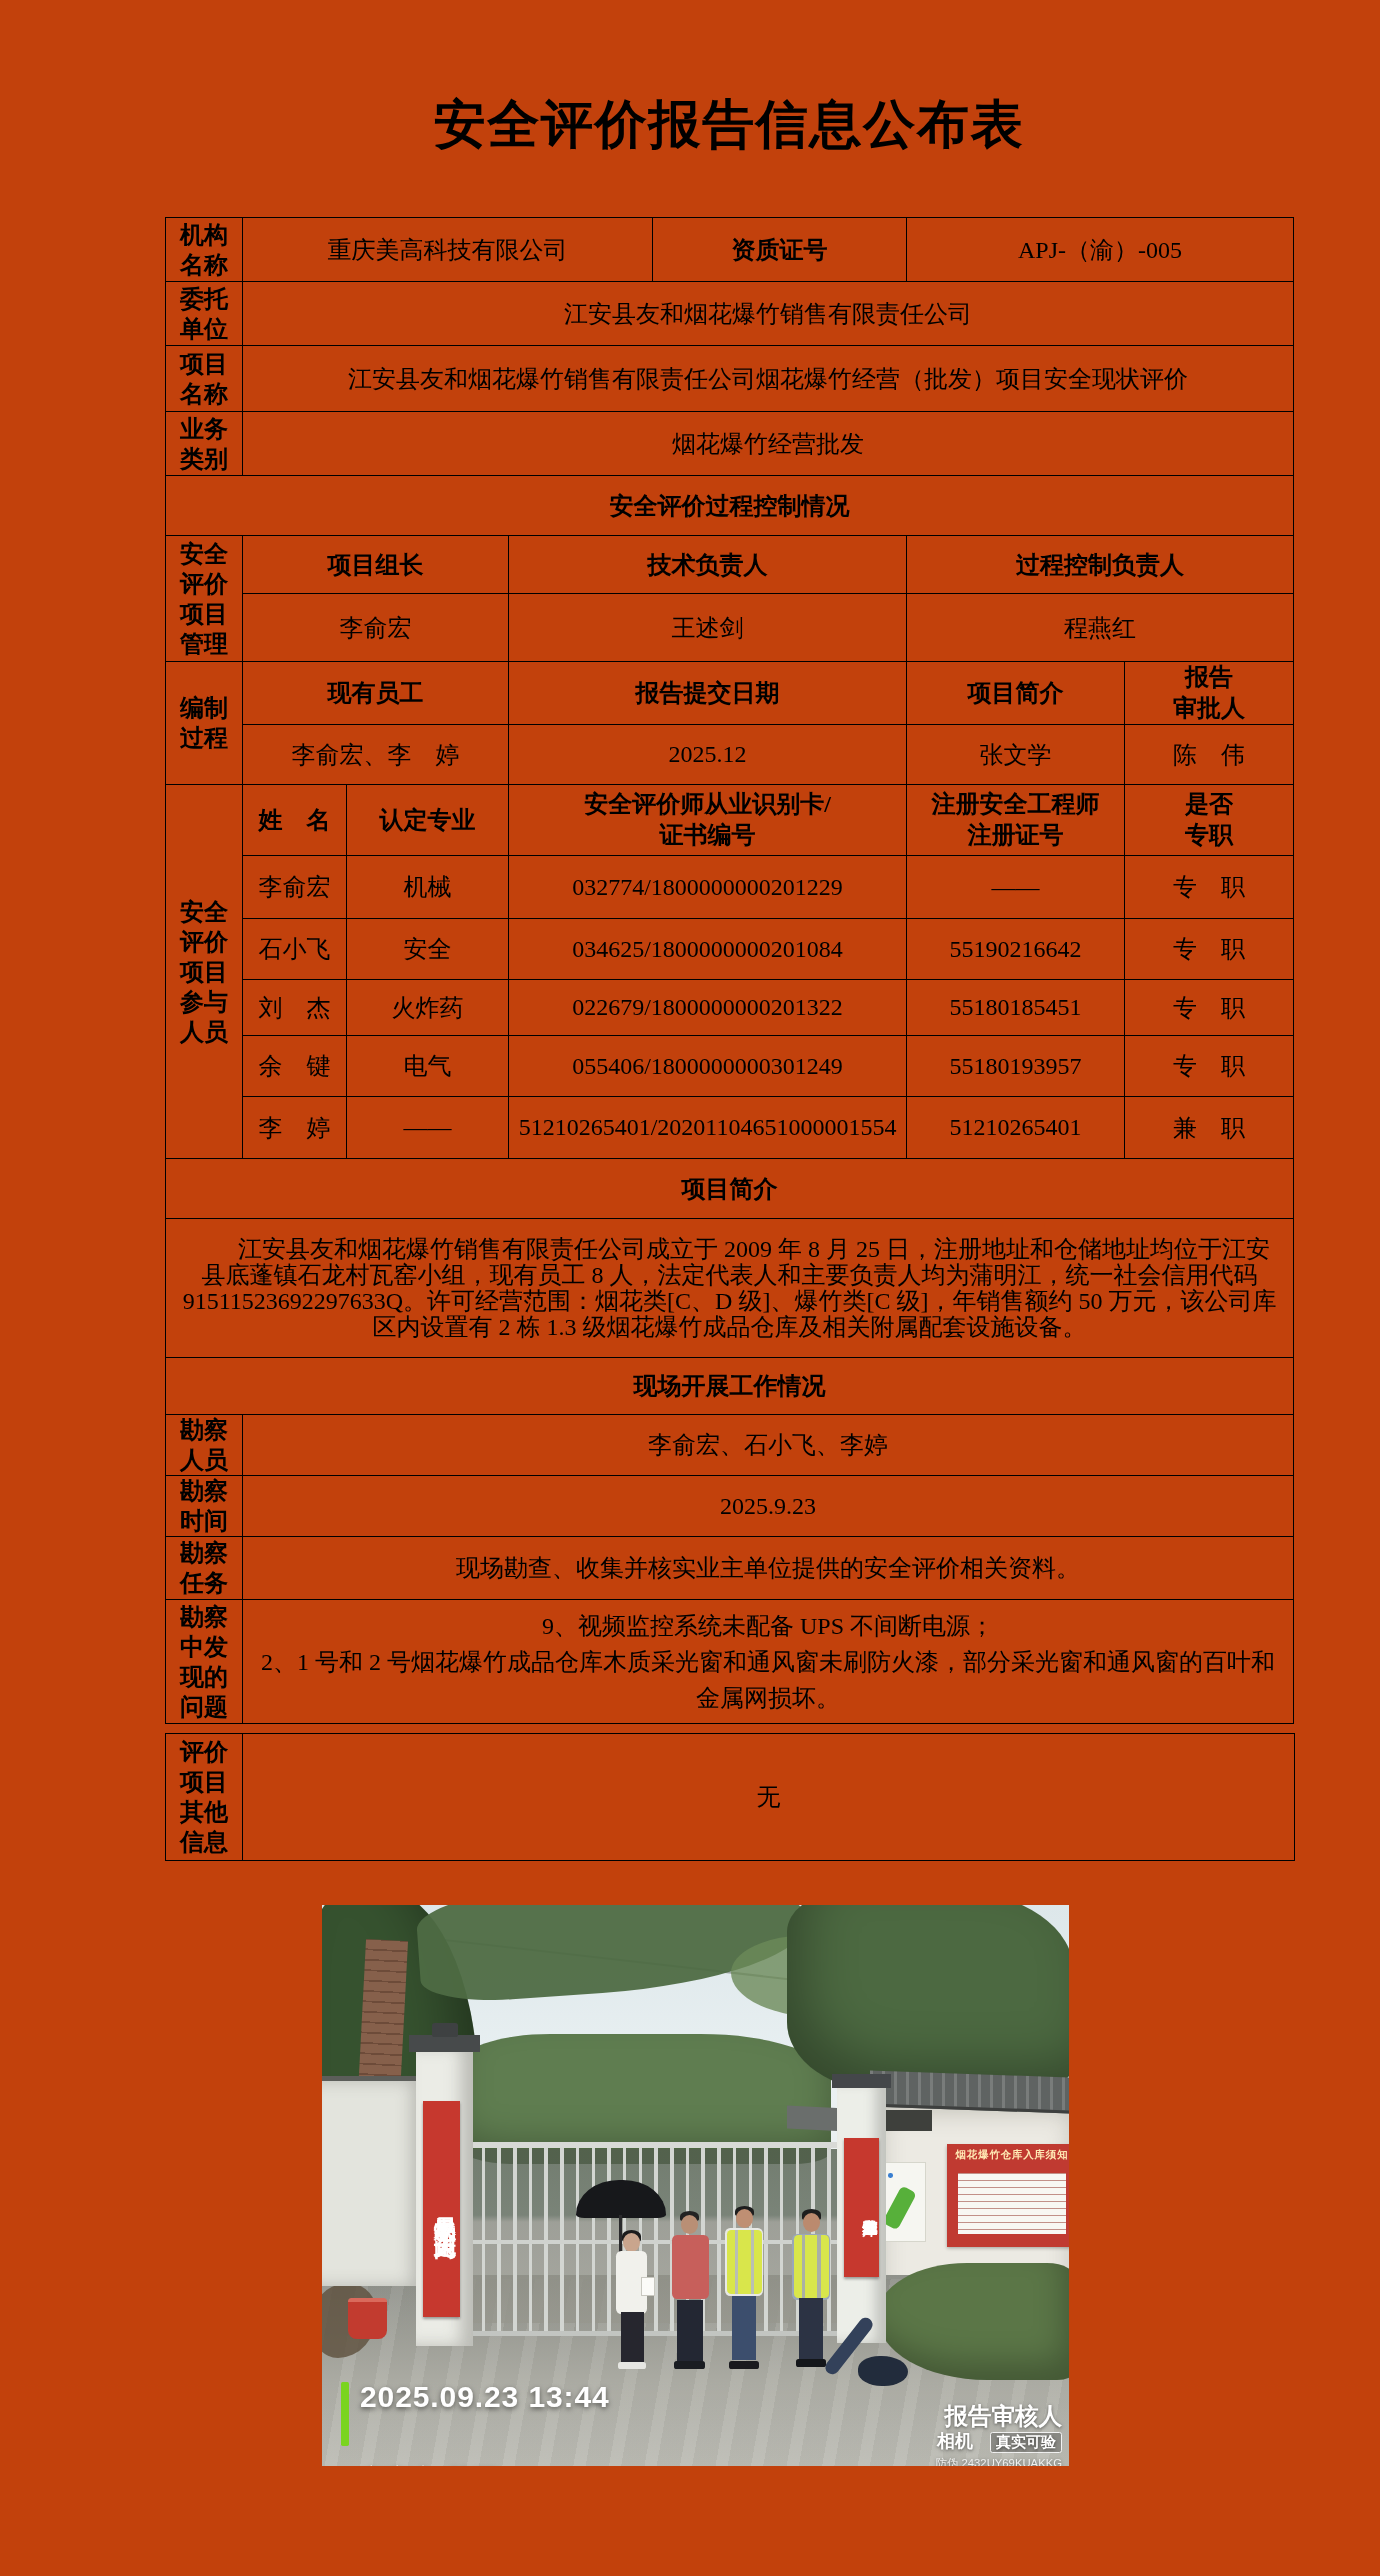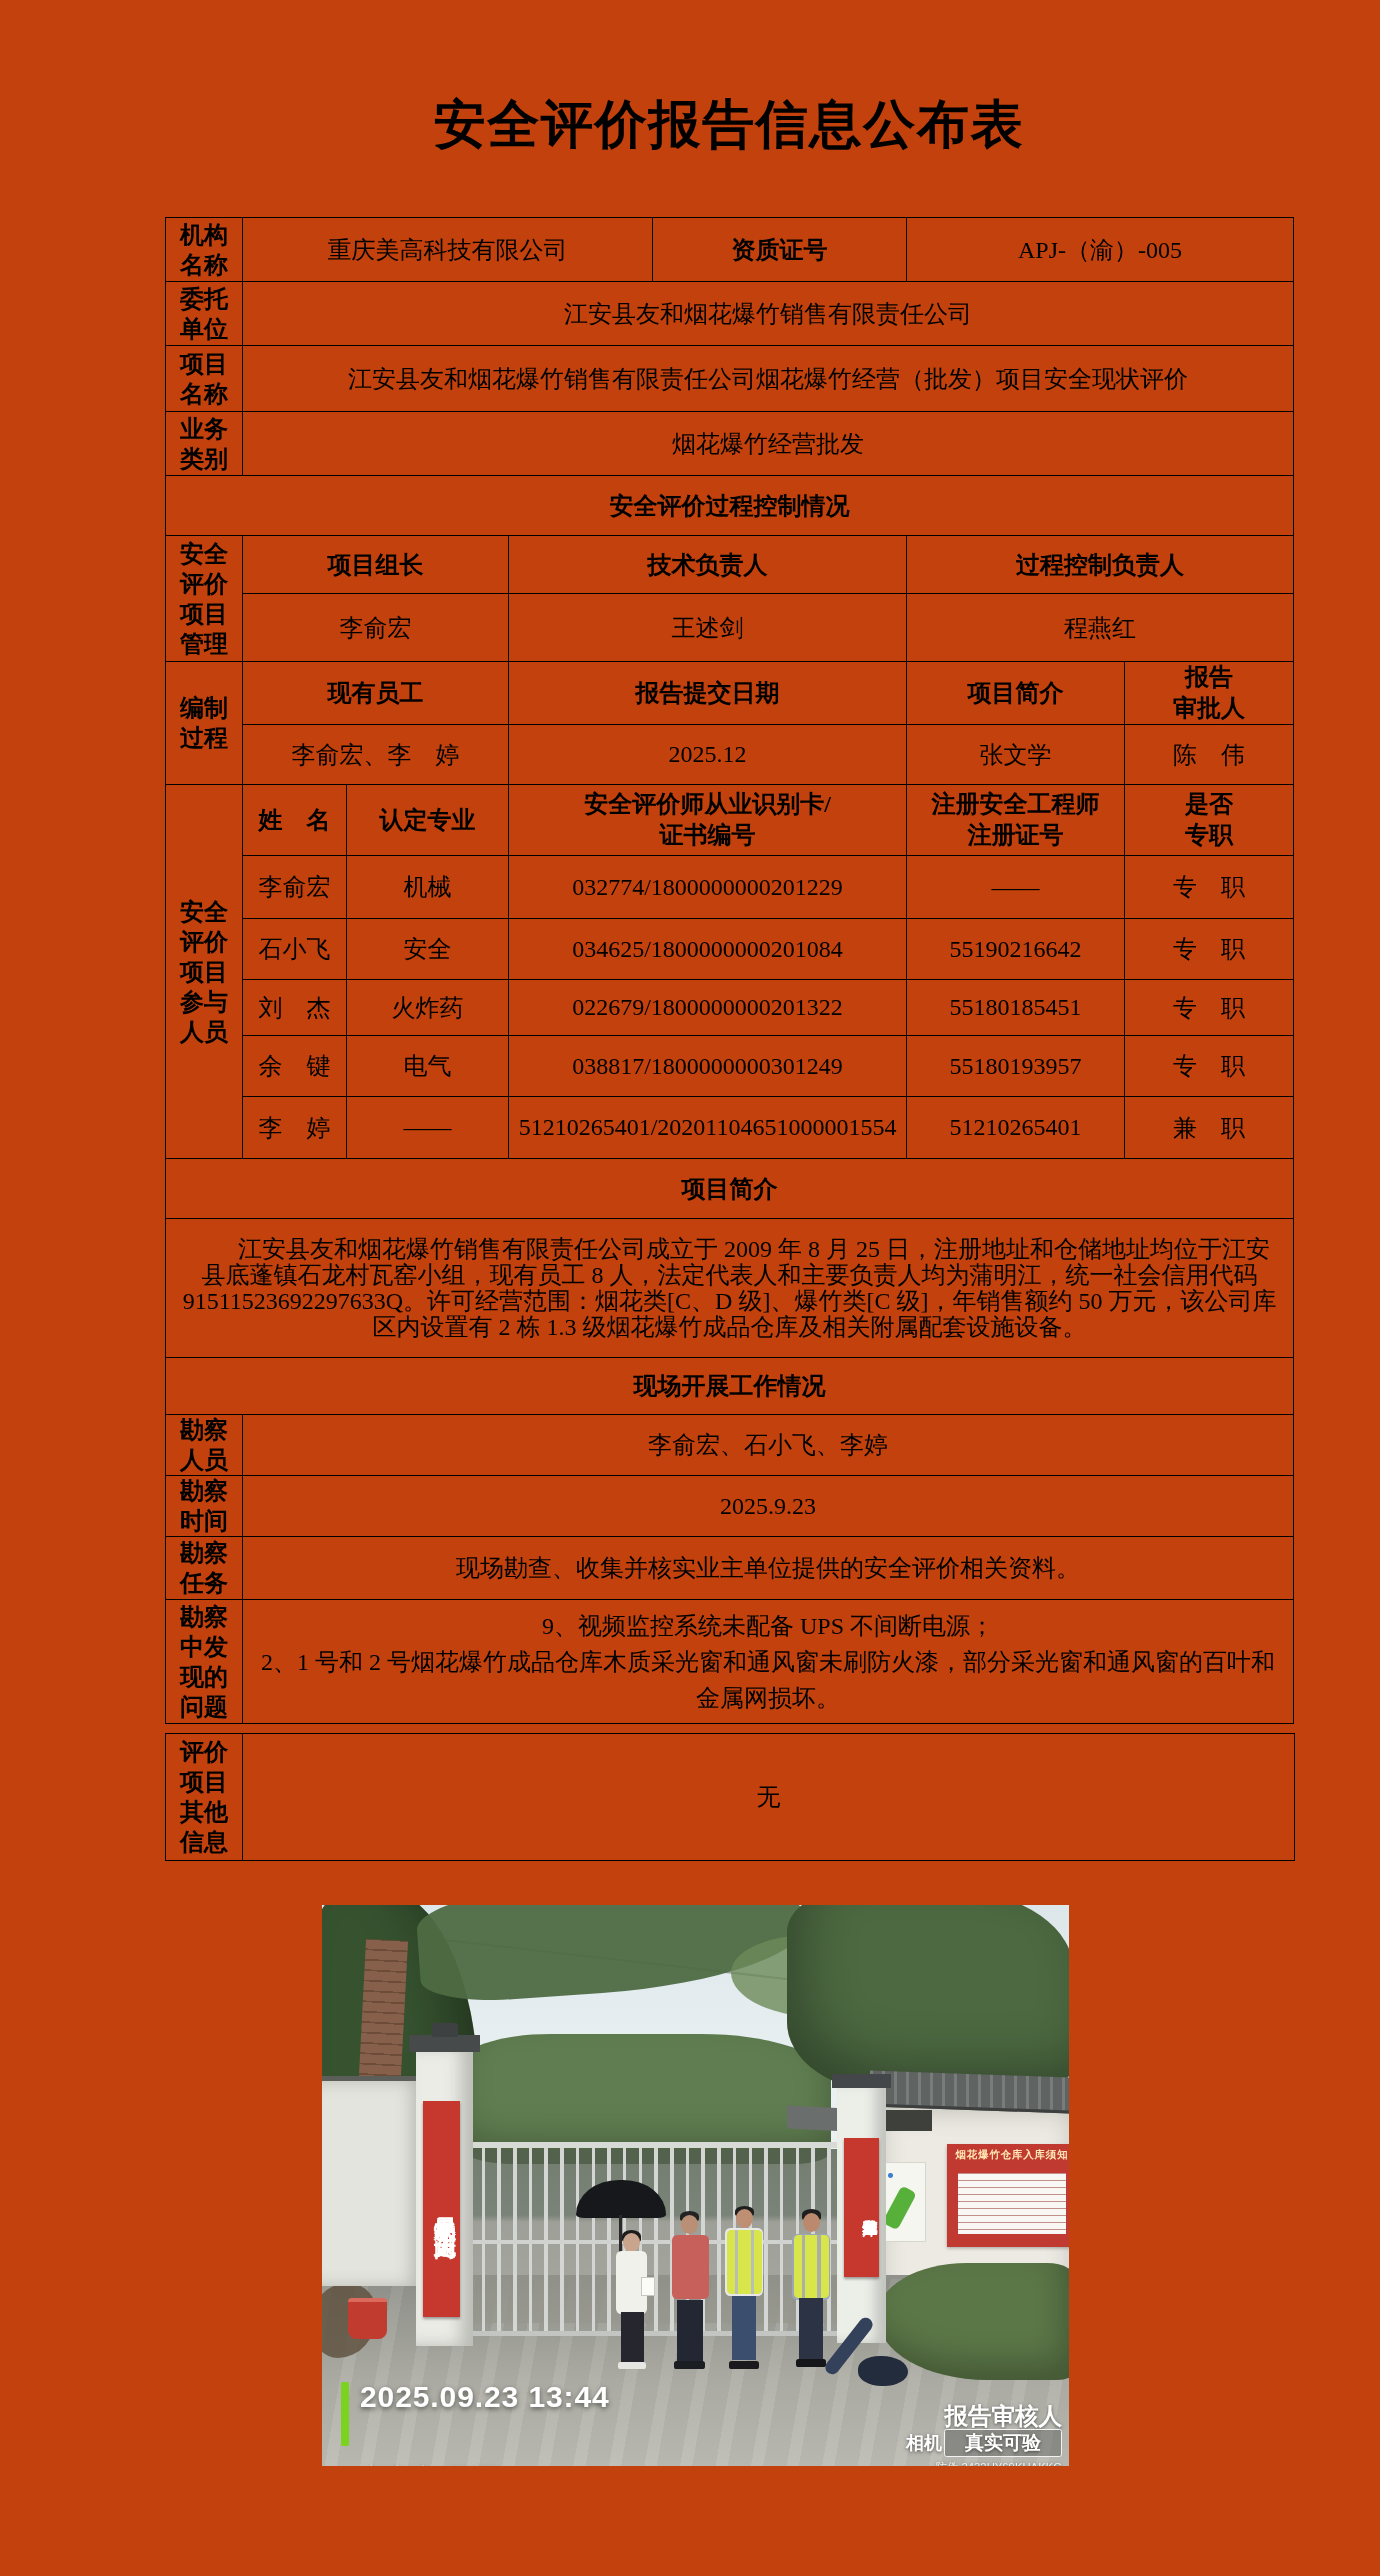--- a/index.html
+++ b/index.html
@@ -100,22 +100,22 @@
   .wm-bar{left:19px;top:477px;width:7.8px;height:64px;background:#7ad41f;border-radius:1.7px;}
   .wm-dt{left:38px;top:475px;font-size:30px;font-weight:bold;color:#fff;letter-spacing:0.9px;
               text-shadow:0 1.7px 5.2px rgba(0,0,0,.5);}
   .wm-loc{left:38px;top:515px;font-size:26px;font-weight:bold;color:#fff;
               text-shadow:0 1.7px 5.2px rgba(0,0,0,.5);margin-top:42px;}
   .wm-right{right:7px;top:498px;text-align:right;color:#fff;
               text-shadow:0 0.9px 3.5px rgba(0,0,0,.55);}
   .wm-right *{position:static;}
   .wm-app{font-size:23.5px;font-weight:bold;line-height:26px;}
   .wm-sub{font-size:18px;font-weight:bold;}
-  .wm-badge{display:inline-block;font-size:19px;font-weight:bold;border:1.7px solid #f2f2f2;
-              background:rgba(60,60,60,.35);padding:0 20px;margin-left:2px;border-radius:2.6px;}
+  .wm-badge{display:inline-block;font-size:15px;font-weight:bold;border:1.7px solid #f2f2f2;
+              background:rgba(60,60,60,.35);padding:0 5px;margin-left:17px;border-radius:2.6px;}
   .wm-code{font-size:11.3px;color:#f0f0ee;margin-top:2.6px;}
 </style>
 </head>
 <body>
 
 <div class="page">
 
   <div class="title">安全评价报告信息公布表</div>
 
   <table class="doc" style="left:165px;top:217px;width:1128px;">
@@ -215,21 +215,21 @@
     <tr style="height:56px">
       <td>刘　杰</td>
       <td>火炸药</td>
       <td colspan="2" class="mono-num">022679/1800000000201322</td>
       <td>55180185451</td>
       <td>专　职</td>
     </tr>
     <tr style="height:61px">
       <td>余　键</td>
       <td>电气</td>
-      <td colspan="2" class="mono-num">038817/1800000000301249</td>
+      <td colspan="2" class="mono-num">055406/1800000000301249</td>
       <td>55180193957</td>
       <td>专　职</td>
     </tr>
     <tr style="height:62px">
       <td>李　婷</td>
       <td>——</td>
       <td colspan="2" class="mono-num">51210265401/20201104651000001554</td>
       <td>51210265401</td>
       <td>兼　职</td>
     </tr>

